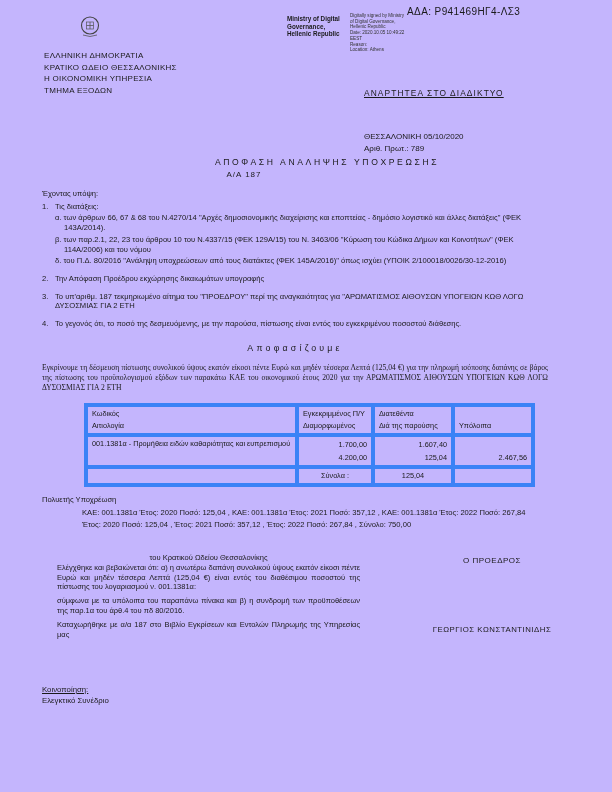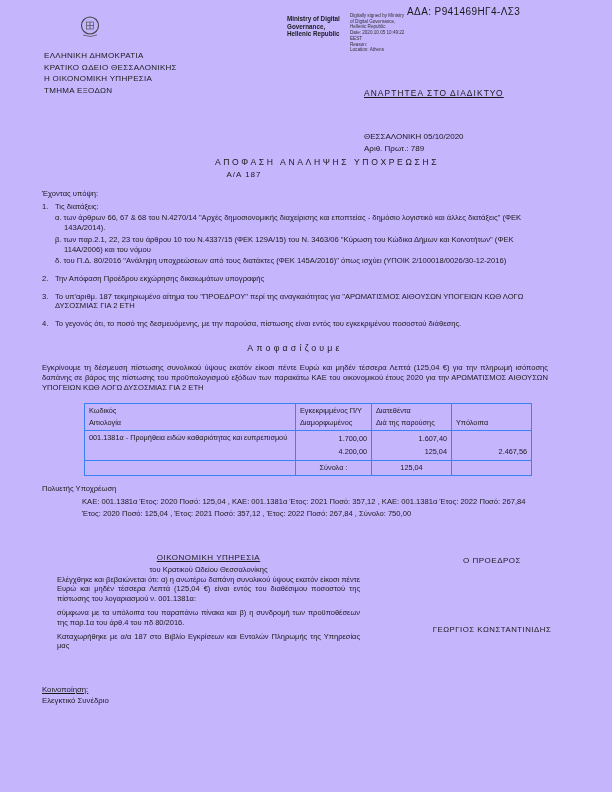--- a/index.html
+++ b/index.html
@@ -35,25 +35,25 @@
 
   .body-block { top: 189px; left: 42px; width: 506px; font-size: 7.6px; line-height: 9.7px; }
   .preamble { margin-bottom: 3px; }
   .li { display: flex; margin-bottom: 2px; }
   .li .num { width: 13px; flex: none; }
   .li .txt { flex: 1; }
   .li.gap { margin-top: 8px; }
   .sub { margin-left: 13px; padding-left: 9px; text-indent: -9px; margin-bottom: 2px; }
 
   .decide-h { text-align: center; letter-spacing: 3.2px; font-size: 8.8px; margin: 15px 0 10px; }
-  .decide-p { text-align: justify; line-height: 10px; }
+  .decide-p { text-align: justify; line-height: 10px; font-family: Liberation Serif, serif; }
 
   table.credits { border-collapse: collapse; margin: 10px 0 8px 42px; width: 447px; table-layout: fixed; }
   table.credits th, table.credits td {
-    border: 1px solid #3b82f6;
+    border: 4px solid #3b82f6;
     font-size: 7.3px; font-weight: normal;
     padding: 1px 4px; vertical-align: top; text-align: left;
     line-height: 12px;
   }
   .col-code { width: 211px; } .col-a { width: 76px; } .col-b { width: 80px; } .col-c { width: 80px; }
   td.num-cell, th.num-col { }
   .num-stack { text-align: right; }
   .num-stack div { line-height: 13px; }
   tr.data td { height: 30px; }
   tr.totals td { height: 13px; text-align: center; }
@@ -205,21 +205,20 @@
     </tbody>
       </table>
 
     <div class="myear-title">Πολυετής Υποχρέωση</div>
     <div class="myear-line">ΚΑΕ: 001.1381α Έτος: 2020 Ποσό: 125,04 , ΚΑΕ: 001.1381α Έτος: 2021 Ποσό: 357,12 , ΚΑΕ: 001.1381α Έτος: 2022 Ποσό: 267,84</div>
     <div class="myear-line">Έτος: 2020 Ποσό: 125,04 , Έτος: 2021 Ποσό: 357,12 , Έτος: 2022 Ποσό: 267,84 , Σύνολο: 750,00</div>
 
   </div>
 
   <div class="abs finance">
-    <div class="fin-h">ΟΙΚΟΝΟΜΙΚΗ ΥΠΗΡΕΣΙΑ</div>
     <div class="fin-sub">του Κρατικού Ωδείου Θεσσαλονίκης</div>
     <div class="fin-p">Ελέγχθηκε και βεβαιώνεται ότι: α) η ανωτέρω δαπάνη συνολικού ύψους εκατόν είκοσι πέντε Ευρώ και μηδέν τέσσερα Λεπτά (125,04 €) είναι εντός του διαθέσιμου ποσοστού της πίστωσης του λογαριασμού ν. 001.1381α:</div>
     <div class="fin-p">σύμφωνα με τα υπόλοιπα του παραπάνω πίνακα και β) η συνδρομή των προϋποθέσεων της παρ.1α του άρθ.4 του πδ 80/2016.</div>
     <div class="fin-p">Καταχωρήθηκε με α/α 187 στο Βιβλίο Εγκρίσεων και Εντολών Πληρωμής της Υπηρεσίας μας</div>
   </div>
 
   <div class="abs signatory">
     <div class="sig-title">Ο ΠΡΟΕΔΡΟΣ</div>
     <div class="sig-name">ΓΕΩΡΓΙΟΣ ΚΩΝΣΤΑΝΤΙΝΙΔΗΣ</div>
   </div>

